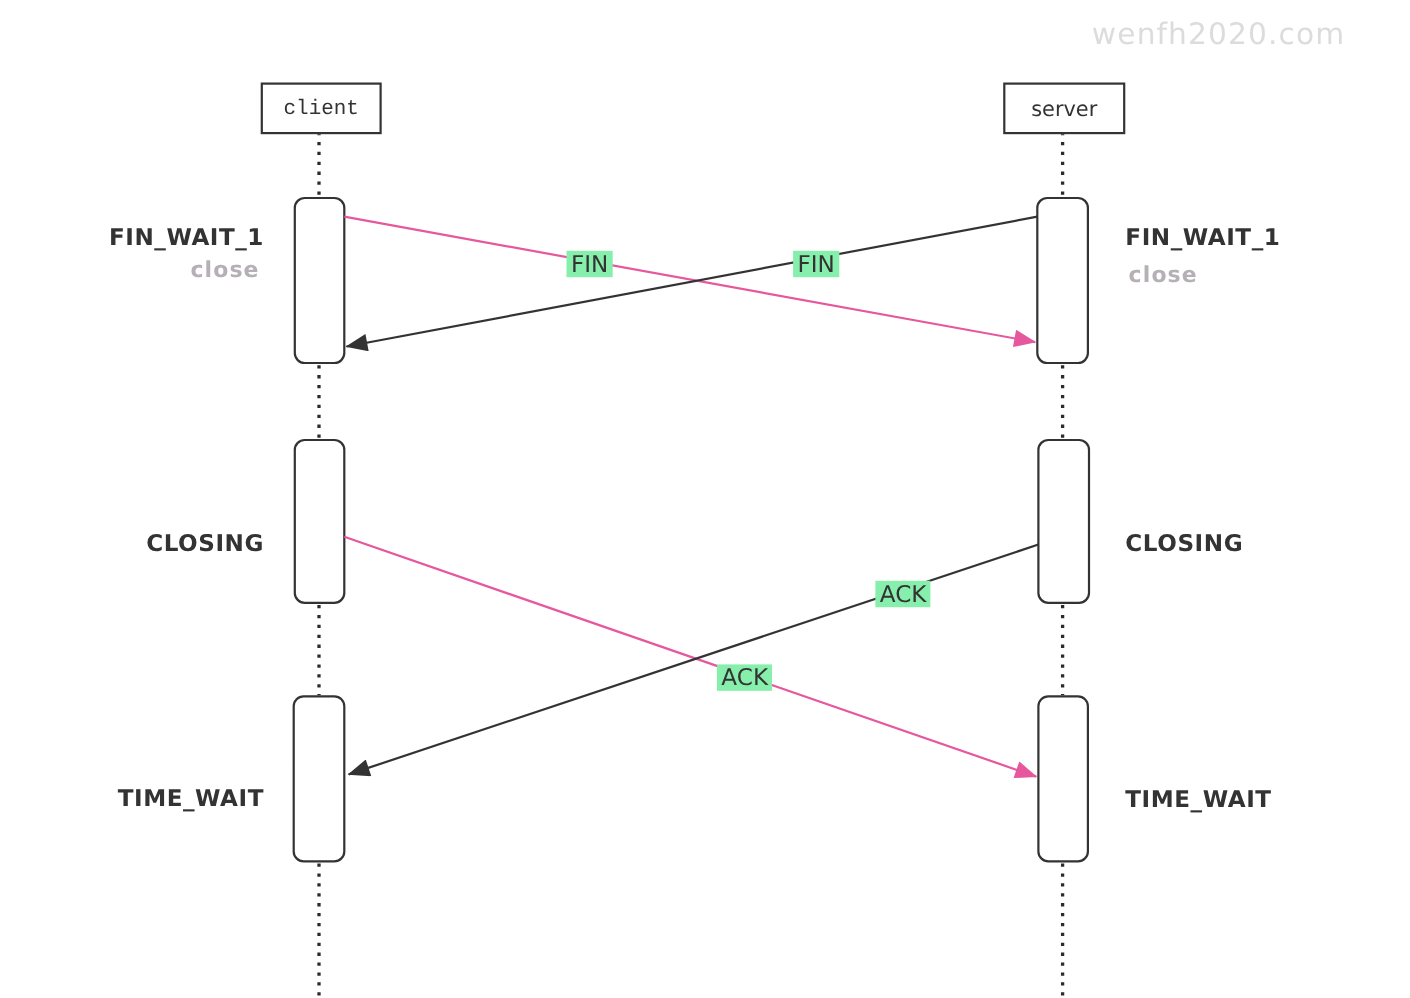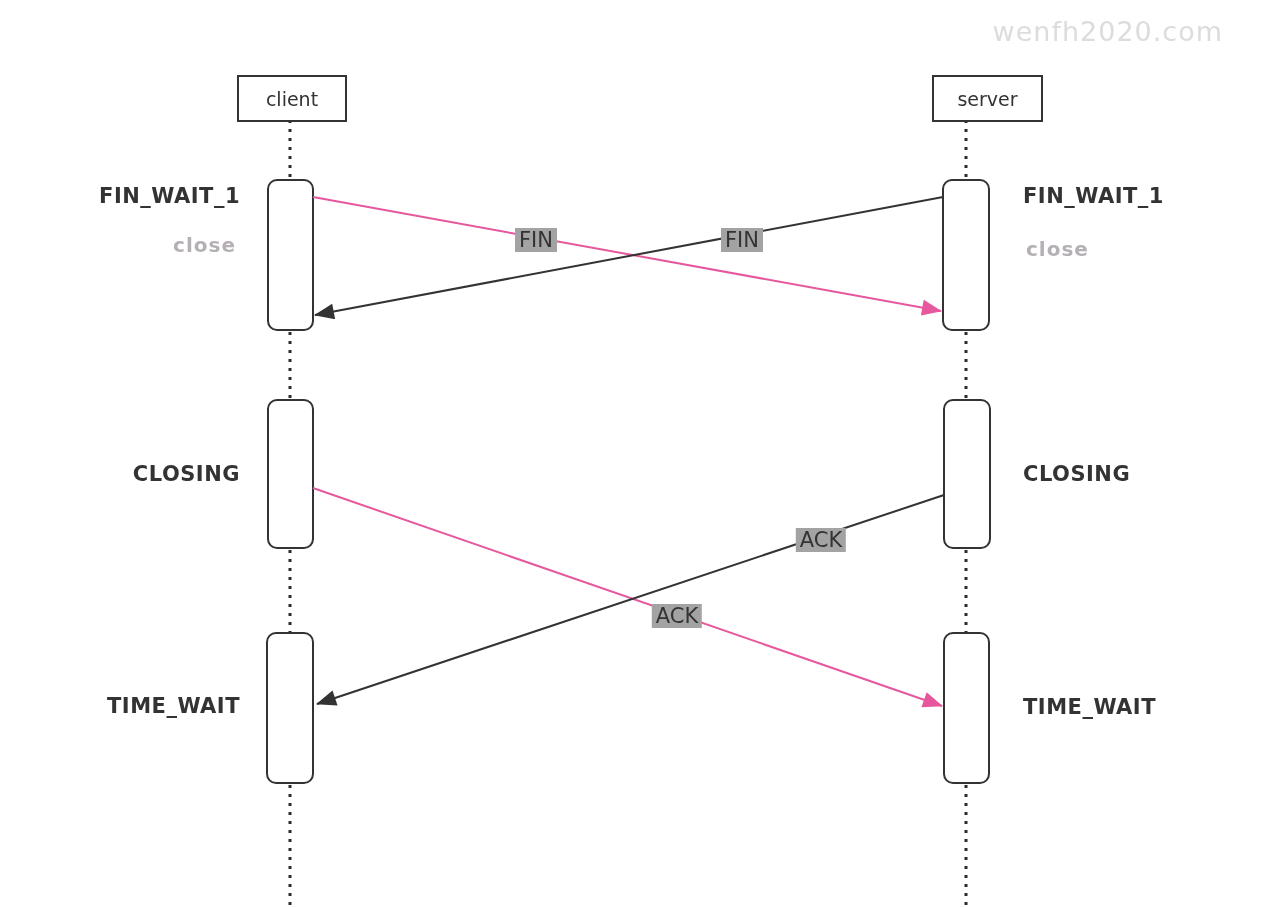--- a/index.html
+++ b/index.html
@@ -24,35 +24,35 @@
     font-size:27px;color:var(--watermark);
     letter-spacing:1px;
   }
   .actor-box{
     position:absolute;z-index:2;
     border:2px solid var(--dark);
     background:#fff;
     display:flex;align-items:center;justify-content:center;
     font-size:19px;color:var(--dark);
   }
-  .actor-client{left:237px;top:75px;width:106px;height:43px;}
-  .actor-server{left:912px;top:75px;width:107px;height:43px;margin-left:20px;}
+  .actor-client{left:237px;top:75px;width:106px;height:43px;font-family:Liberation Mono, monospace;}
+  .actor-server{left:912px;top:75px;width:107px;height:43px;}
   .state{
-    font-size:21px;font-weight:bold;letter-spacing:0.5px;
+    font-size:21px;font-weight:bold;letter-spacing:0.5px;margin-top:20px;
   }
   .state-left{left:0;width:240px;text-align:right;}
   .state-right{left:1023px;text-align:left;}
   .close-note{
     font-size:20px;color:var(--muted);letter-spacing:1px;font-weight:bold;
   }
   .close-left{left:0;width:236px;text-align:right;top:233px;}
   .close-right{left:1026px;top:237px;}
   .msg-label{
     font-size:21px;color:var(--dark);
-    background:#a3a3a3;padding:0 4px;
+    background:#86efac;padding:0 4px;
     transform:translateX(-50%);
   }
 </style>
 </head>
 <body>
 
 <div class="canvas">
 
   <svg class="svg-layer" width="1282" height="907" viewBox="0 0 1282 907">
     <defs>

